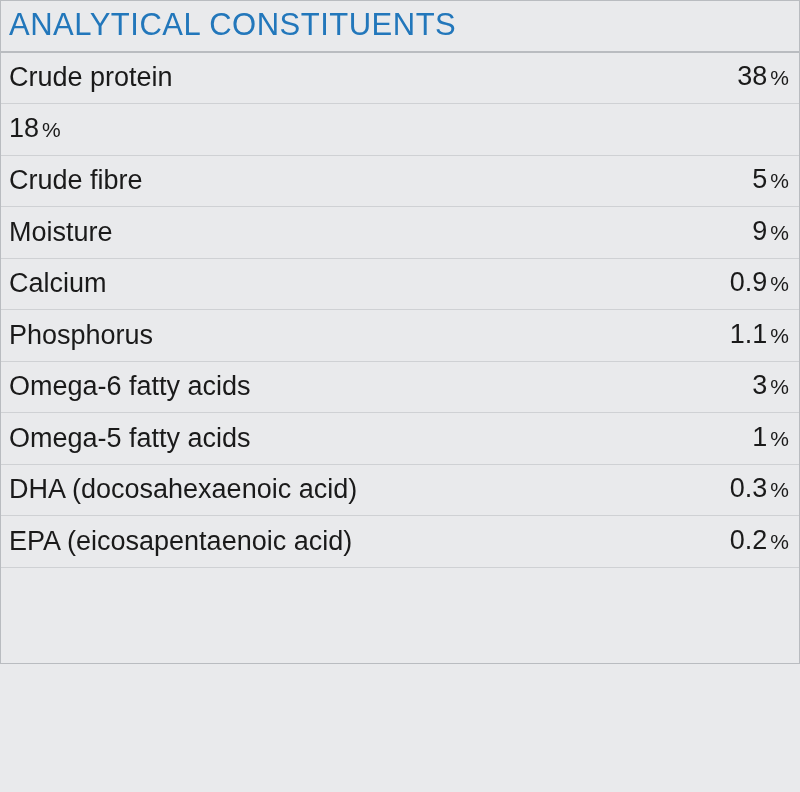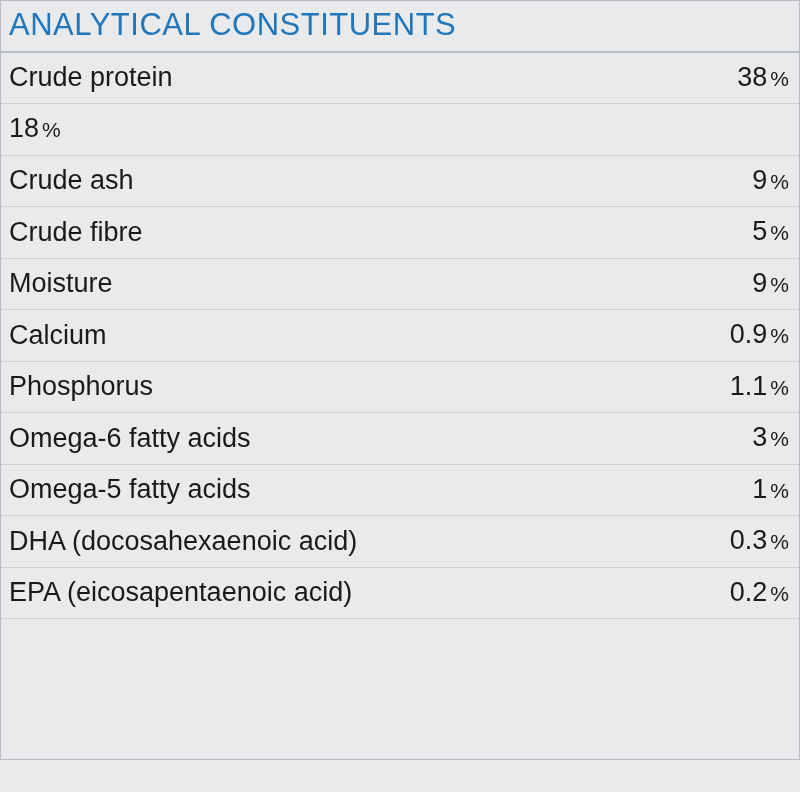--- a/index.html
+++ b/index.html
@@ -9,21 +9,21 @@
   body {
     width: 800px;
     height: 792px;
     background: #e9eaec;
     font-family: "Liberation Sans", sans-serif;
     color: #1a1a1a;
     overflow: hidden;
   }
   .panel {
     width: 800px;
-    height: 760px;
+    height: 664px;
     box-sizing: border-box;
     border: 1px solid #b9bcc0;
     background: #e9eaec;
     display: flex;
     flex-direction: column;
   }
   .panel-title {
     font-size: 31px;
     letter-spacing: 0.5px;
     color: #2277bb;
@@ -36,21 +36,21 @@
     background: #b9bcc0;
     width: 100%;
   }
   .rows {
     padding: 0;
     margin: 0;
     list-style: none;
   }
   .row {
     display: flex;
-    align-items: center;
+    align-items: flex-end;
     justify-content: space-between;
     padding: 0 10px 0 8px;
     height: 51.5px;
     box-sizing: border-box;
     border-bottom: 1px solid #cfd1d4;
   }
   .row:first-child {
     border-top: none;
   }
   .row-label {
@@ -85,24 +85,20 @@
   <div class="title-rule"></div>
   <ul class="rows">
     <li class="row">
       <span class="row-label">Crude protein</span>
       <span class="row-value"><span>38</span><span class="unit">%</span></span>
     </li>
     <li class="row">
       <span class="row-value"><span>18</span><span class="unit">%</span></span>
     </li>
     <li class="row">
-      <span class="row-label">Crude ash</span>
-      <span class="row-value"><span>9</span><span class="unit">%</span></span>
-    </li>
-    <li class="row">
       <span class="row-label">Crude fibre</span>
       <span class="row-value"><span>5</span><span class="unit">%</span></span>
     </li>
     <li class="row">
       <span class="row-label">Moisture</span>
       <span class="row-value"><span>9</span><span class="unit">%</span></span>
     </li>
     <li class="row">
       <span class="row-label">Calcium</span>
       <span class="row-value"><span>0.9</span><span class="unit">%</span></span>

